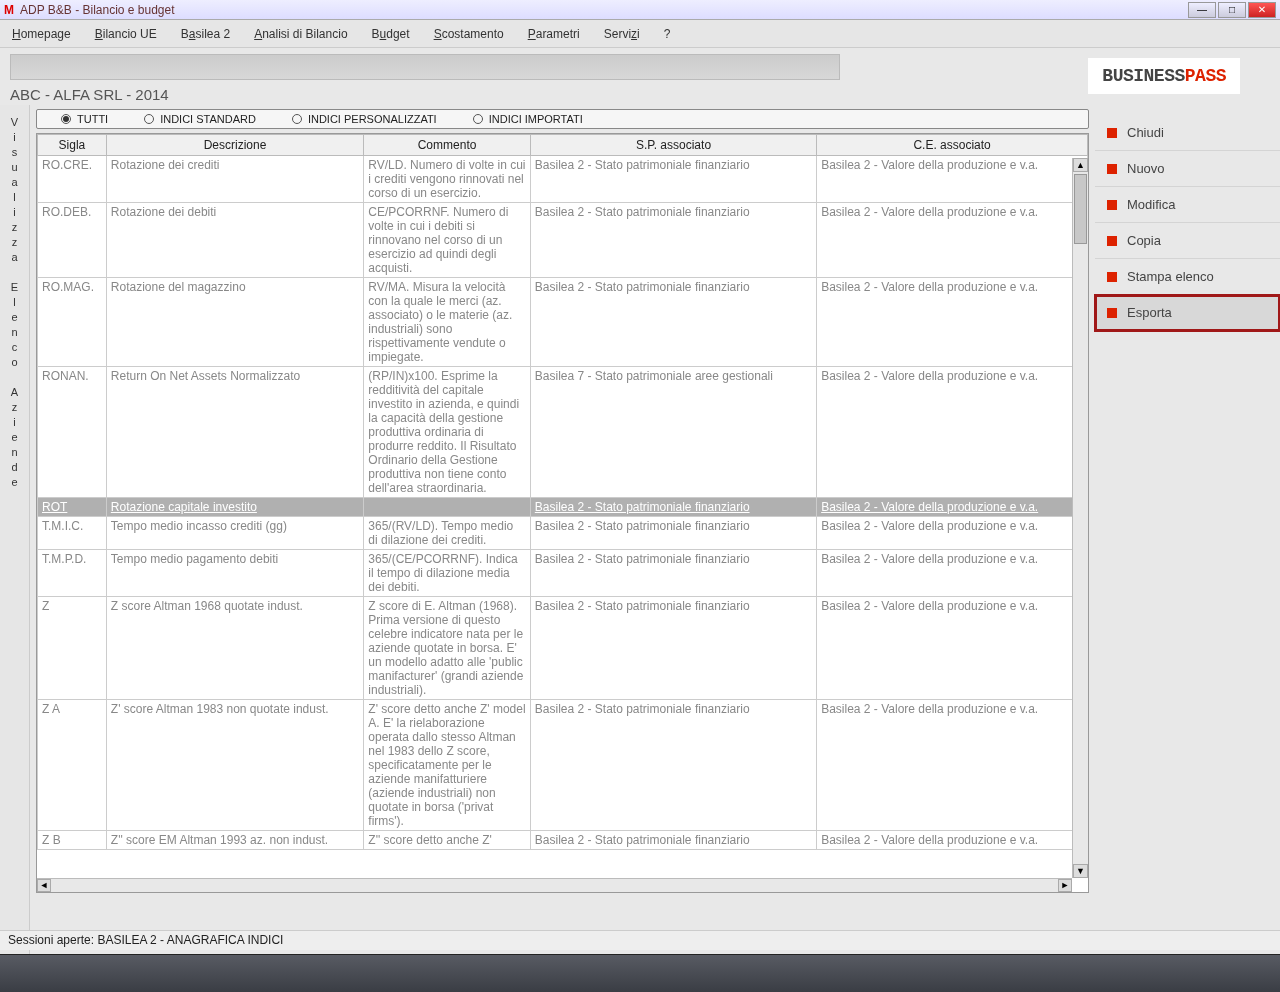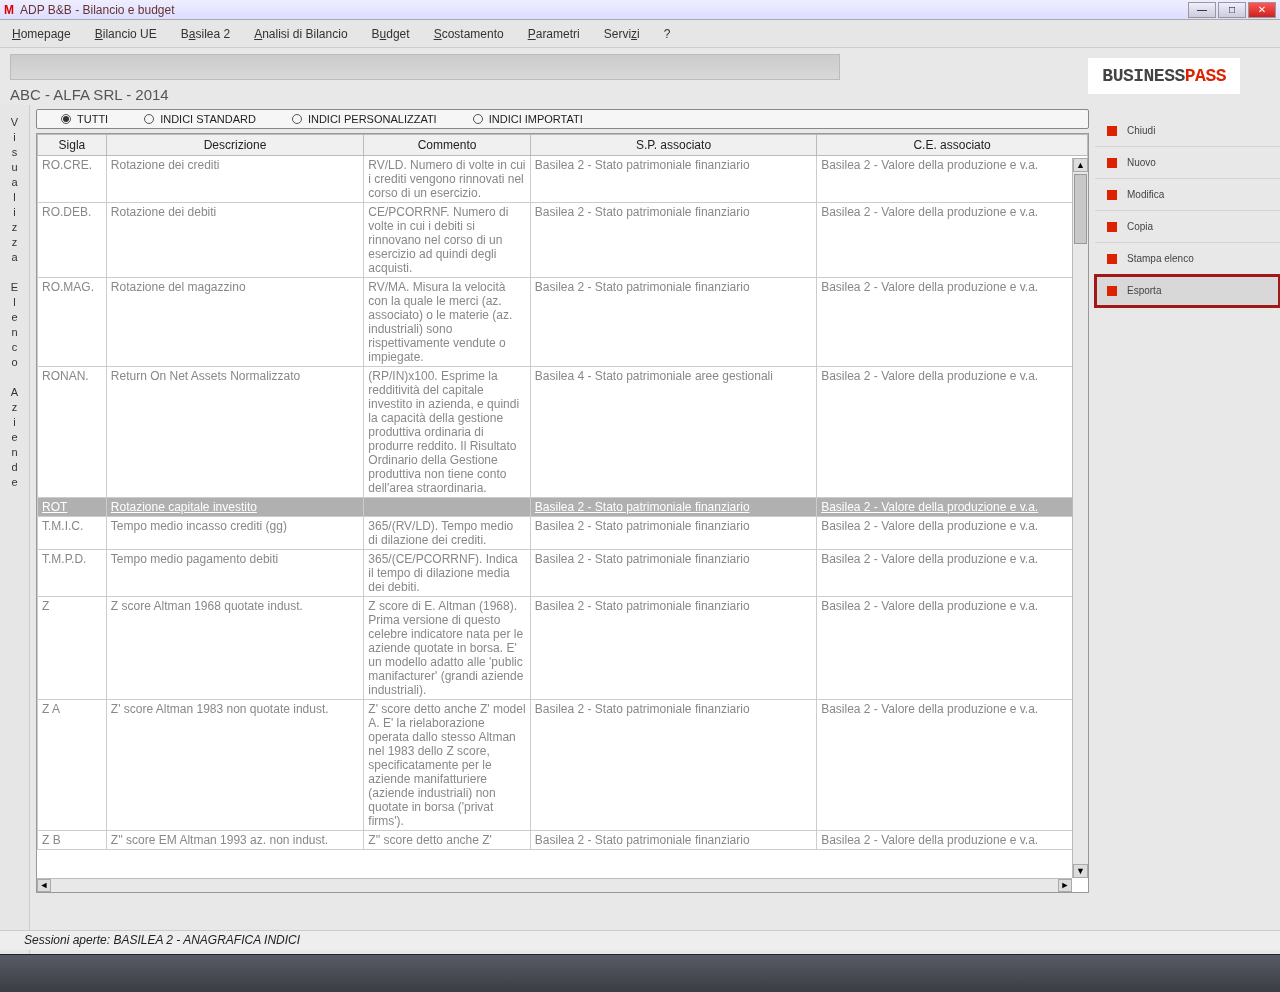--- a/index.html
+++ b/index.html
@@ -52,26 +52,26 @@
 .tbl tr.sel td { background: #b0b0b0; color: #fff; text-decoration: underline; }
 .vscroll { position: absolute; right: 0; top: 24px; bottom: 14px; width: 16px; background: #e8e8e8; border-left: 1px solid #bbb; }
 .vscroll .up, .vscroll .dn { height: 14px; background: #ddd; border: 1px solid #aaa; text-align: center; font-size: 9px; line-height: 12px; }
 .vscroll .thumb { position: absolute; left: 1px; right: 1px; top: 16px; height: 70px; background: #c8c8c8; border: 1px solid #999; }
 .hscroll { position: absolute; left: 0; right: 16px; bottom: 0; height: 14px; background: #e8e8e8; border-top: 1px solid #bbb; display: flex; }
 .hscroll .lt, .hscroll .rt { width: 14px; background: #ddd; border: 1px solid #aaa; text-align: center; font-size: 9px; line-height: 11px; }
 .hscroll .track { flex: 1; }
 
 
 .rightpanel { width: 185px; background: #e8e8e8; padding-top: 10px; }
-.actbtn { display: flex; align-items: center; gap: 10px; padding: 10px 12px; border-bottom: 1px solid #d4d4d4; color: #444; font-size: 10px; cursor: default; }
+.actbtn { display: flex; align-items: center; gap: 10px; padding: 10px 12px; border-bottom: 1px solid #d4d4d4; color: #444; font-size: 13px; cursor: default; }
 .actbtn .sq { width: 10px; height: 10px; background: #d20; display: inline-block; }
 .actbtn.hl { outline: 3px solid #a01818; outline-offset: -2px; background: #d8d8d8; }
 
 
-.statusbar { position: absolute; bottom: 42px; left: 0; right: 0; height: 20px; background: #eee; border-top: 1px solid #ccc; padding: 2px 24px; color: #222; font-size: 12px; font-style: italic; }
+.statusbar { position: absolute; bottom: 42px; left: 0; right: 0; height: 20px; background: #eee; border-top: 1px solid #ccc; padding: 2px 8px; color: #222; font-size: 12px; }
 
 
 .taskbar { position: absolute; bottom: 0; left: 0; right: 0; height: 38px; background: linear-gradient(#585b63, #3a3d44); border-top: 1px solid #222; }
 </style>
 </head>
 <body>
 
 <div class="titlebar">
   <span class="appicon">M</span>
   <span class="title-text">ADP B&amp;B - Bilancio e budget</span>
@@ -189,21 +189,21 @@
               <td>RO.MAG.</td>
               <td>Rotazione del magazzino</td>
               <td>RV/MA. Misura la velocità con la quale le merci (az. associato) o le materie (az. industriali) sono rispettivamente vendute o impiegate.</td>
               <td>Basilea 2 - Stato patrimoniale finanziario</td>
               <td>Basilea 2 - Valore della produzione e v.a.</td>
             </tr>
             <tr>
               <td>RONAN.</td>
               <td>Return On Net Assets Normalizzato</td>
               <td>(RP/IN)x100. Esprime la redditività del capitale investito in azienda, e quindi la capacità della gestione produttiva ordinaria di produrre reddito. Il Risultato Ordinario della Gestione produttiva non tiene conto dell'area straordinaria.</td>
-              <td>Basilea 4 - Stato patrimoniale aree gestionali</td>
+              <td>Basilea 7 - Stato patrimoniale aree gestionali</td>
               <td>Basilea 2 - Valore della produzione e v.a.</td>
             </tr>
             <tr class="sel">
               <td>ROT</td>
               <td>Rotazione capitale investito</td>
               <td></td>
               <td>Basilea 2 - Stato patrimoniale finanziario</td>
               <td>Basilea 2 - Valore della produzione e v.a.</td>
             </tr>
             <tr>

